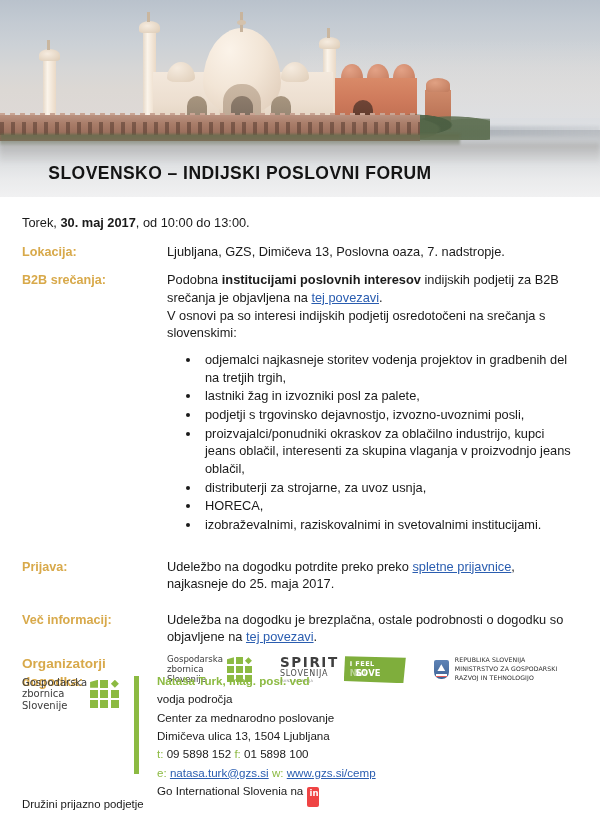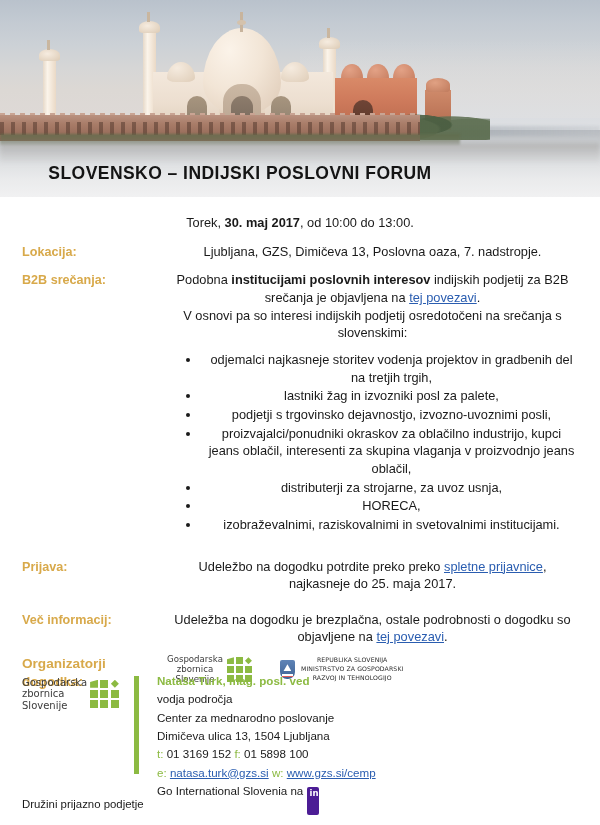--- a/index.html
+++ b/index.html
@@ -196,21 +196,20 @@
     font-size: 12.6px;
     line-height: 1.32;
     padding-top: 1px;
   }
   .label.big { font-size: 13.6px; line-height: 1.3; }
   .value {
     flex: 1;
     font-size: 12.8px;
     line-height: 1.38;
     color: #1a1a1a;
-    text-align: center;
   }
   a.lnk { color: #2a5db0; text-decoration: underline; }
   .b { font-weight: bold; }
 
   ul.biz {
     margin: 9px 0 4px 0;
     padding-left: 34px;
     list-style: disc;
   }
   ul.biz li {
@@ -305,22 +304,22 @@
     gap: 2.4px;
   }
   .divider {
     width: 5px; height: 98px; background: #8cba42;
     margin: 4px 18px 0 2px; flex: 0 0 5px;
   }
   .contact { flex: 1; font-size: 11.6px; line-height: 1.58; color: #1a1a1a; }
   .contact .name { color: #8cba42; font-weight: bold; }
   .pfx { color: #8cba42; }
   .li-badge {
-    display: inline-block; width: 12px; height: 28px;
-    background: #4c1d95; color: #fff; border-radius: 2px;
+    display: inline-block; width: 12px; height: 20px;
+    background: #ef4444; color: #fff; border-radius: 2px;
     font-size: 8.5px; font-weight: bold; line-height: 12px;
     text-align: right; vertical-align: -1px;
     font-family: "DejaVu Sans", sans-serif;
   }
   .tagline {
     position: absolute; left: 22px; top: 126px;
     font-size: 11.4px; color: #1a1a1a;
   }
 </style>
 </head>
@@ -429,20 +428,31 @@
               <div class="gzs-cell dia"></div>
             <div class="gzs-cell"></div>
               <div class="gzs-cell"></div>
               <div class="gzs-cell"></div>
             <div class="gzs-cell"></div>
               <div class="gzs-cell"></div>
               <div class="gzs-cell"></div>
           </div>
         </div>
 
+        <div class="spirit-logo">
+          <div class="spirit-words">
+            <div class="spirit-a">SPIRIT</div>
+            <div class="spirit-b">SLOVENIJA</div>
+            <div class="spirit-c">JAVNA AGENCIJA</div>
+          </div>
+          <div class="ifeel">
+            <span class="l1">I FEEL</span>
+            <span class="l2"><span>S</span><span>LOVE</span><i>NIA</i></span>
+          </div>
+        </div>
 
         <div class="gov-logo">
           <div class="coat"></div>
           <div class="gov-words">
             <div>REPUBLIKA SLOVENIJA</div>
             <div>MINISTRSTVO ZA GOSPODARSKI</div>
             <div>RAZVOJ IN TEHNOLOGIJO</div>
           </div>
         </div>
 
@@ -475,21 +485,21 @@
     </div>
 
     <div class="divider"></div>
 
     <div class="contact">
       <div class="name">Nataša Turk, mag. posl. ved</div>
       <div>vodja področja</div>
       <div>Center za mednarodno poslovanje</div>
       <div>Dimičeva ulica 13, 1504 Ljubljana</div>
       <div>
-        <span class="pfx">t:</span><span> 01 3169 152 </span><span class="pfx">f:</span><span> 01 5898 100</span>
+        <span class="pfx">t:</span><span> 09 5898 152 </span><span class="pfx">f:</span><span> 01 5898 100</span>
       </div>
       <div>
         <span class="pfx">e:</span>
         <a class="lnk" href="#">natasa.turk@gzs.si</a>
         <span class="pfx">w:</span>
         <a class="lnk" href="#">www.gzs.si/cemp</a>
       </div>
       <div>
         <span>Go International Slovenia na </span><span class="li-badge">in</span>
       </div>

